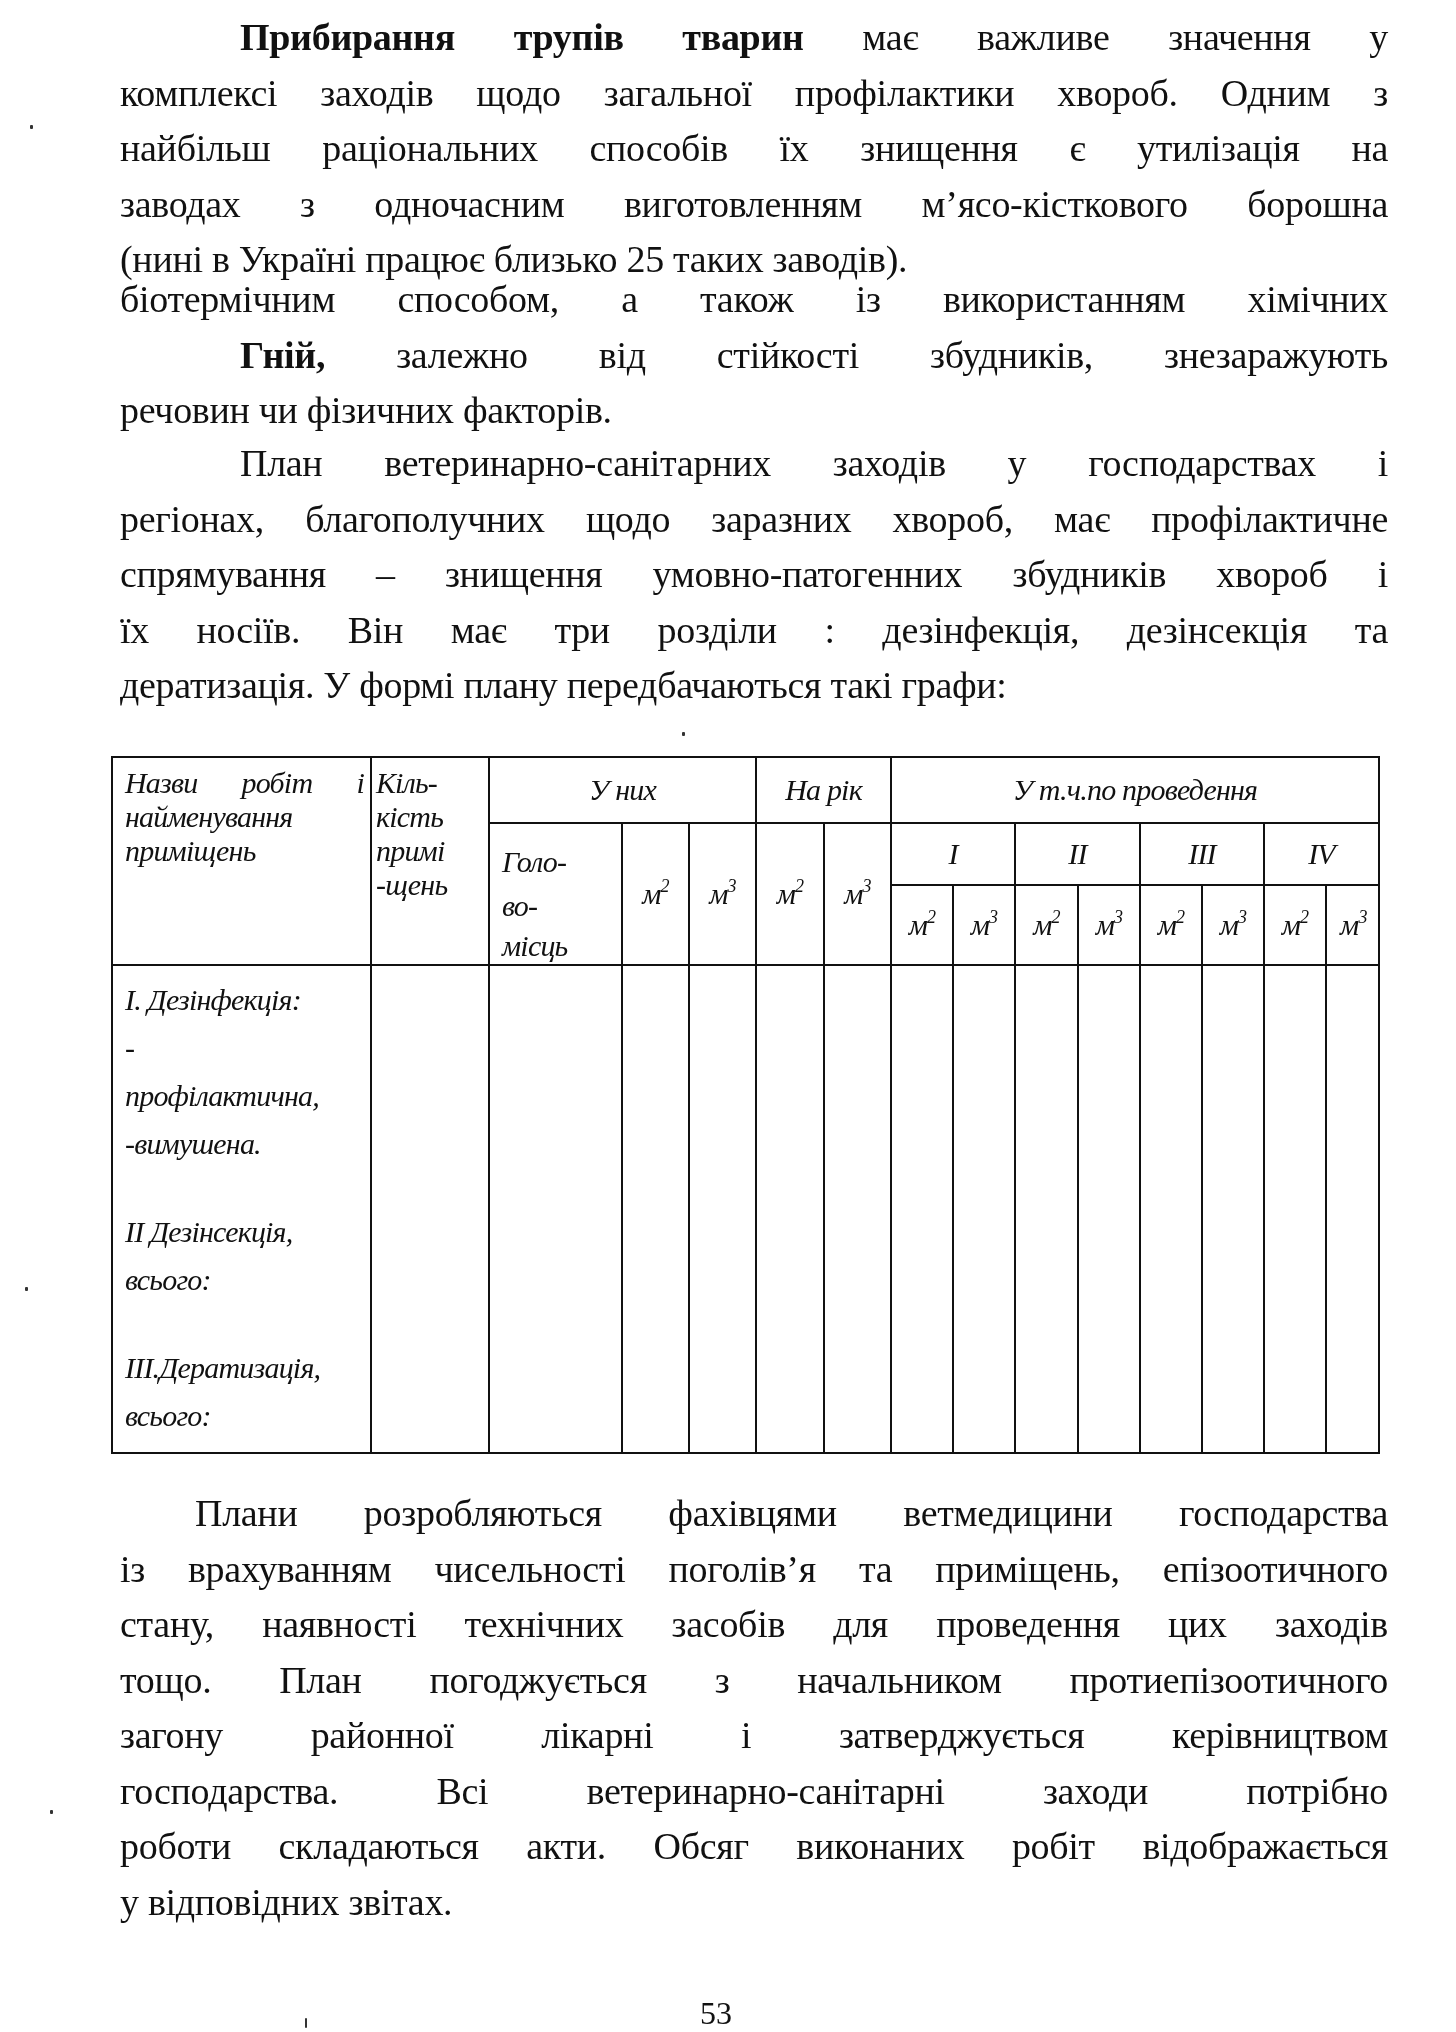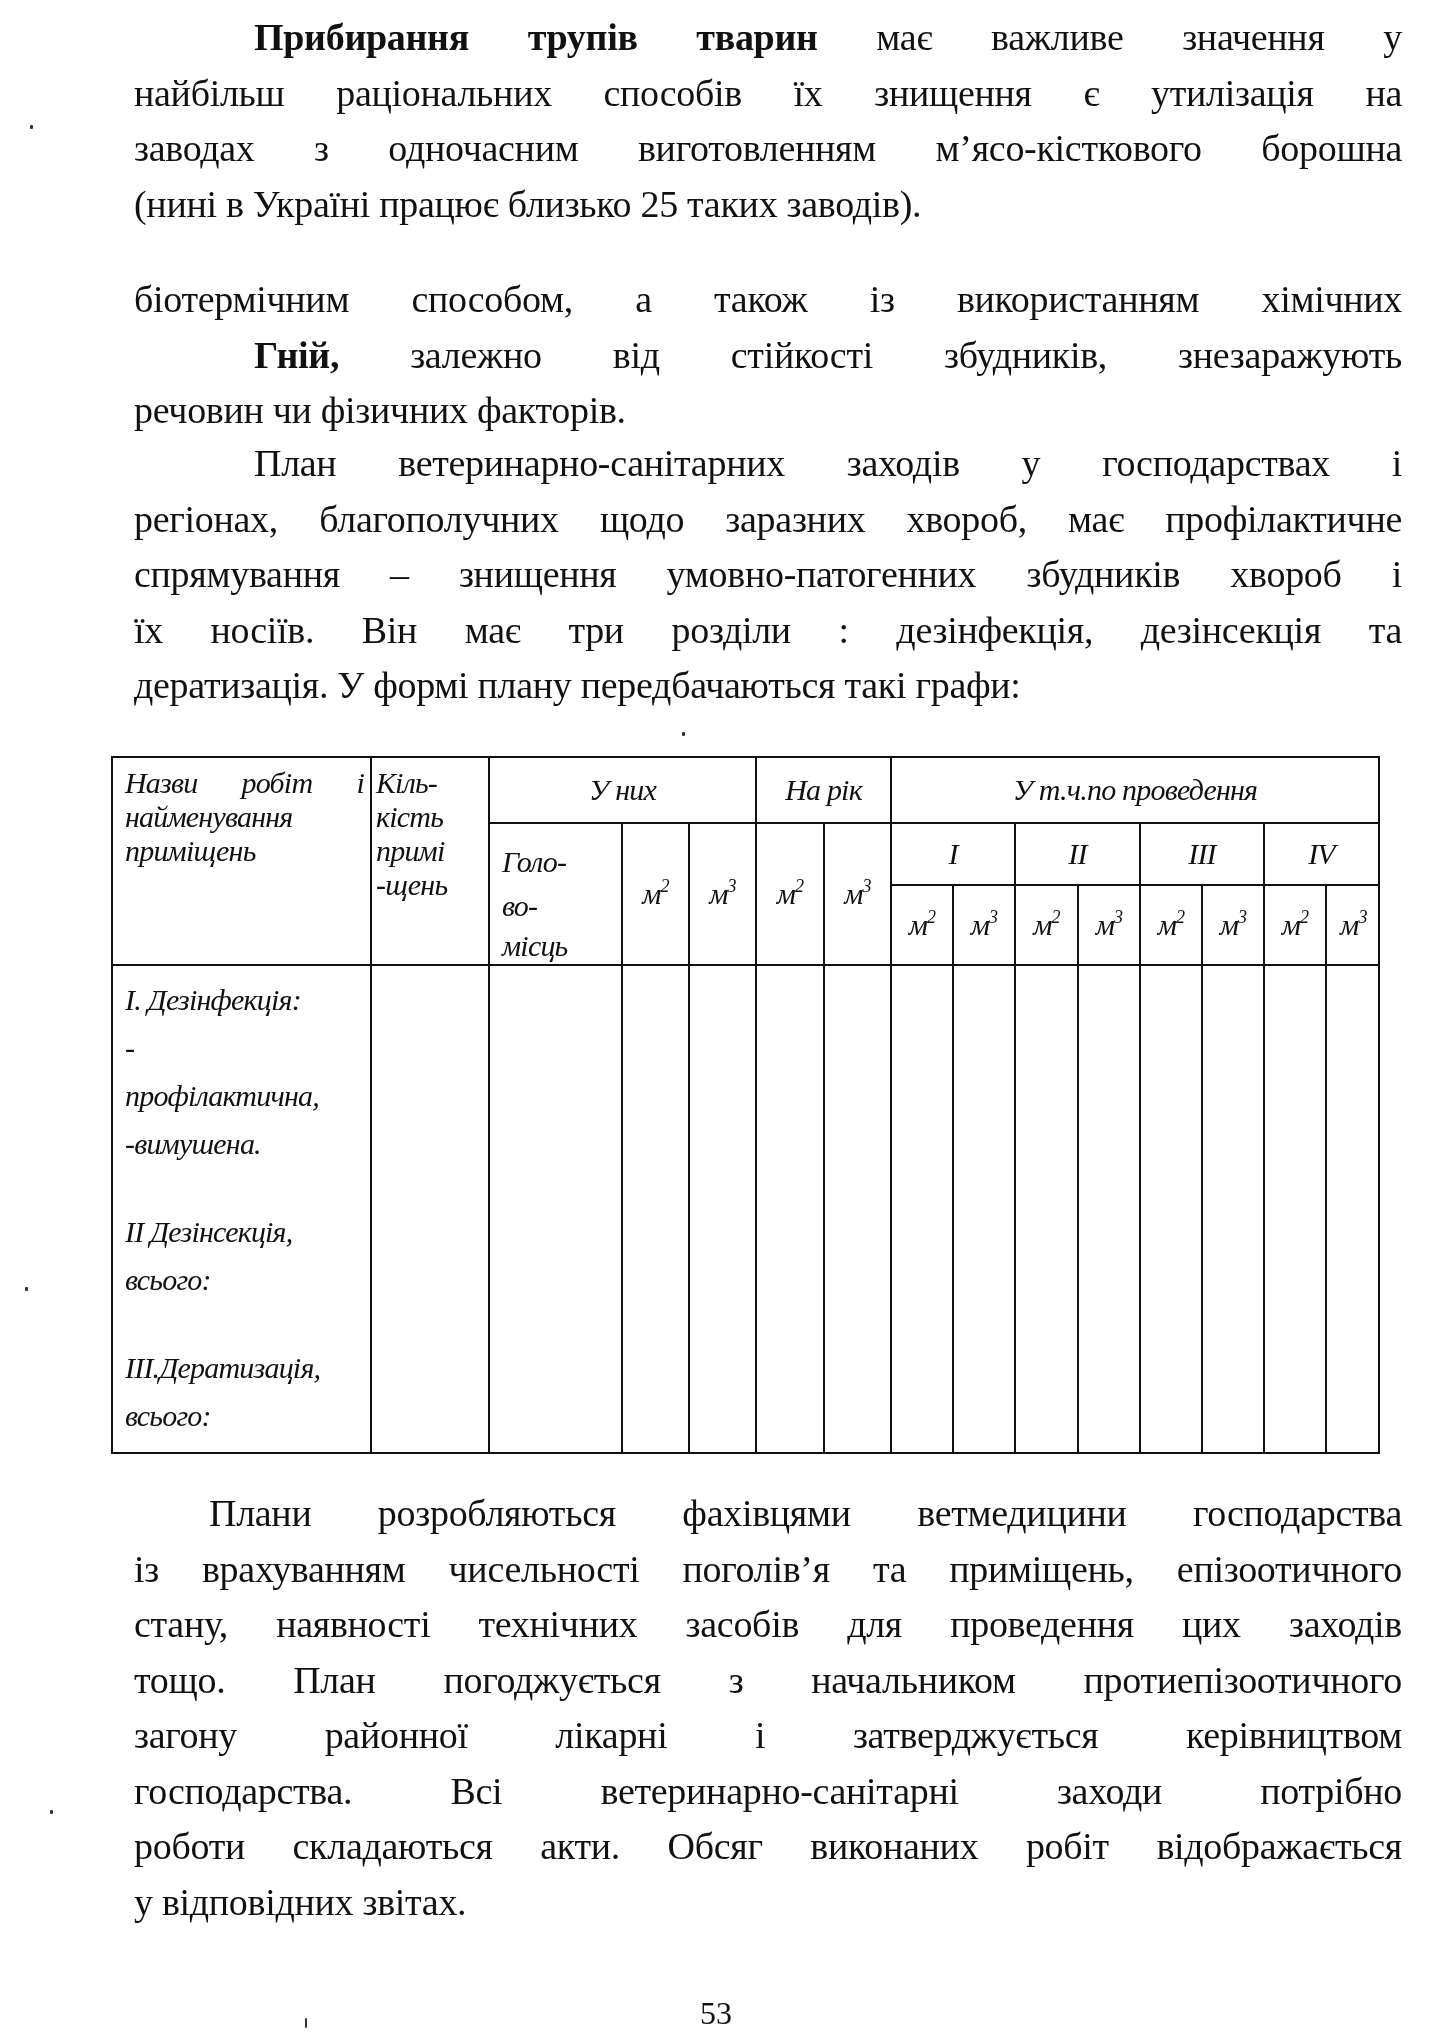--- a/index.html
+++ b/index.html
@@ -1,21 +1,21 @@
 <!DOCTYPE html>
 <html><head>
   <meta charset="utf-8">
   <style>
     html, body { margin: 0; padding: 0; background: #ffffff; }
     body {
       width: 1456px; height: 2032px; position: relative; overflow: hidden;
       font-family: "Liberation Serif", "DejaVu Serif", serif; color: #111;
     }
     .para {
-      position: absolute; left: 134px; width: 1268px;
+      position: absolute; left: 120px; width: 1268px;
       font-size: 38px; line-height: 55.5px; text-align: justify;
       letter-spacing: -0.3px;
     }
     .para .line { display: block; white-space: nowrap; text-align-last: justify; height: 55.5px; }
     .para .line.last { text-align-last: left; }
     .para .line.indent { padding-left: 120px; }
     .para b { font-weight: bold; }
     #p1 { top: 10px; }
     #p2 { top: 272px; }
     #p3 { top: 436px; }
@@ -42,20 +42,21 @@
     .pagenum {
       position: absolute; top: 1995px; left: 700px; font-size: 32px;
     }
     .speck { position: absolute; width: 3px; height: 4px; background: #333; border-radius: 1px; }
   </style>
 </head>
 <body>
 
 <div class="para" id="p1">
   <span class="line indent"><b>Прибирання трупів тварин</b><span> має важливе  значення у</span></span>
+  <span class="line">комплексі заходів щодо загальної профілактики хвороб. Одним з</span>
   <span class="line">найбільш раціональних способів їх знищення є утилізація на</span>
   <span class="line">заводах з одночасним  виготовленням м’ясо-кісткового борошна</span>
   <span class="line last">(нині в Україні працює близько 25 таких заводів).</span>
 </div>
 
 <div class="para" id="p2">
   <span class="line">біотермічним способом, а також із використанням хімічних</span>
   <span class="line indent"><b>Гній,</b><span> залежно від стійкості збудників, знезаражують</span></span>
   <span class="line last">речовин чи фізичних факторів.</span>
 </div>

